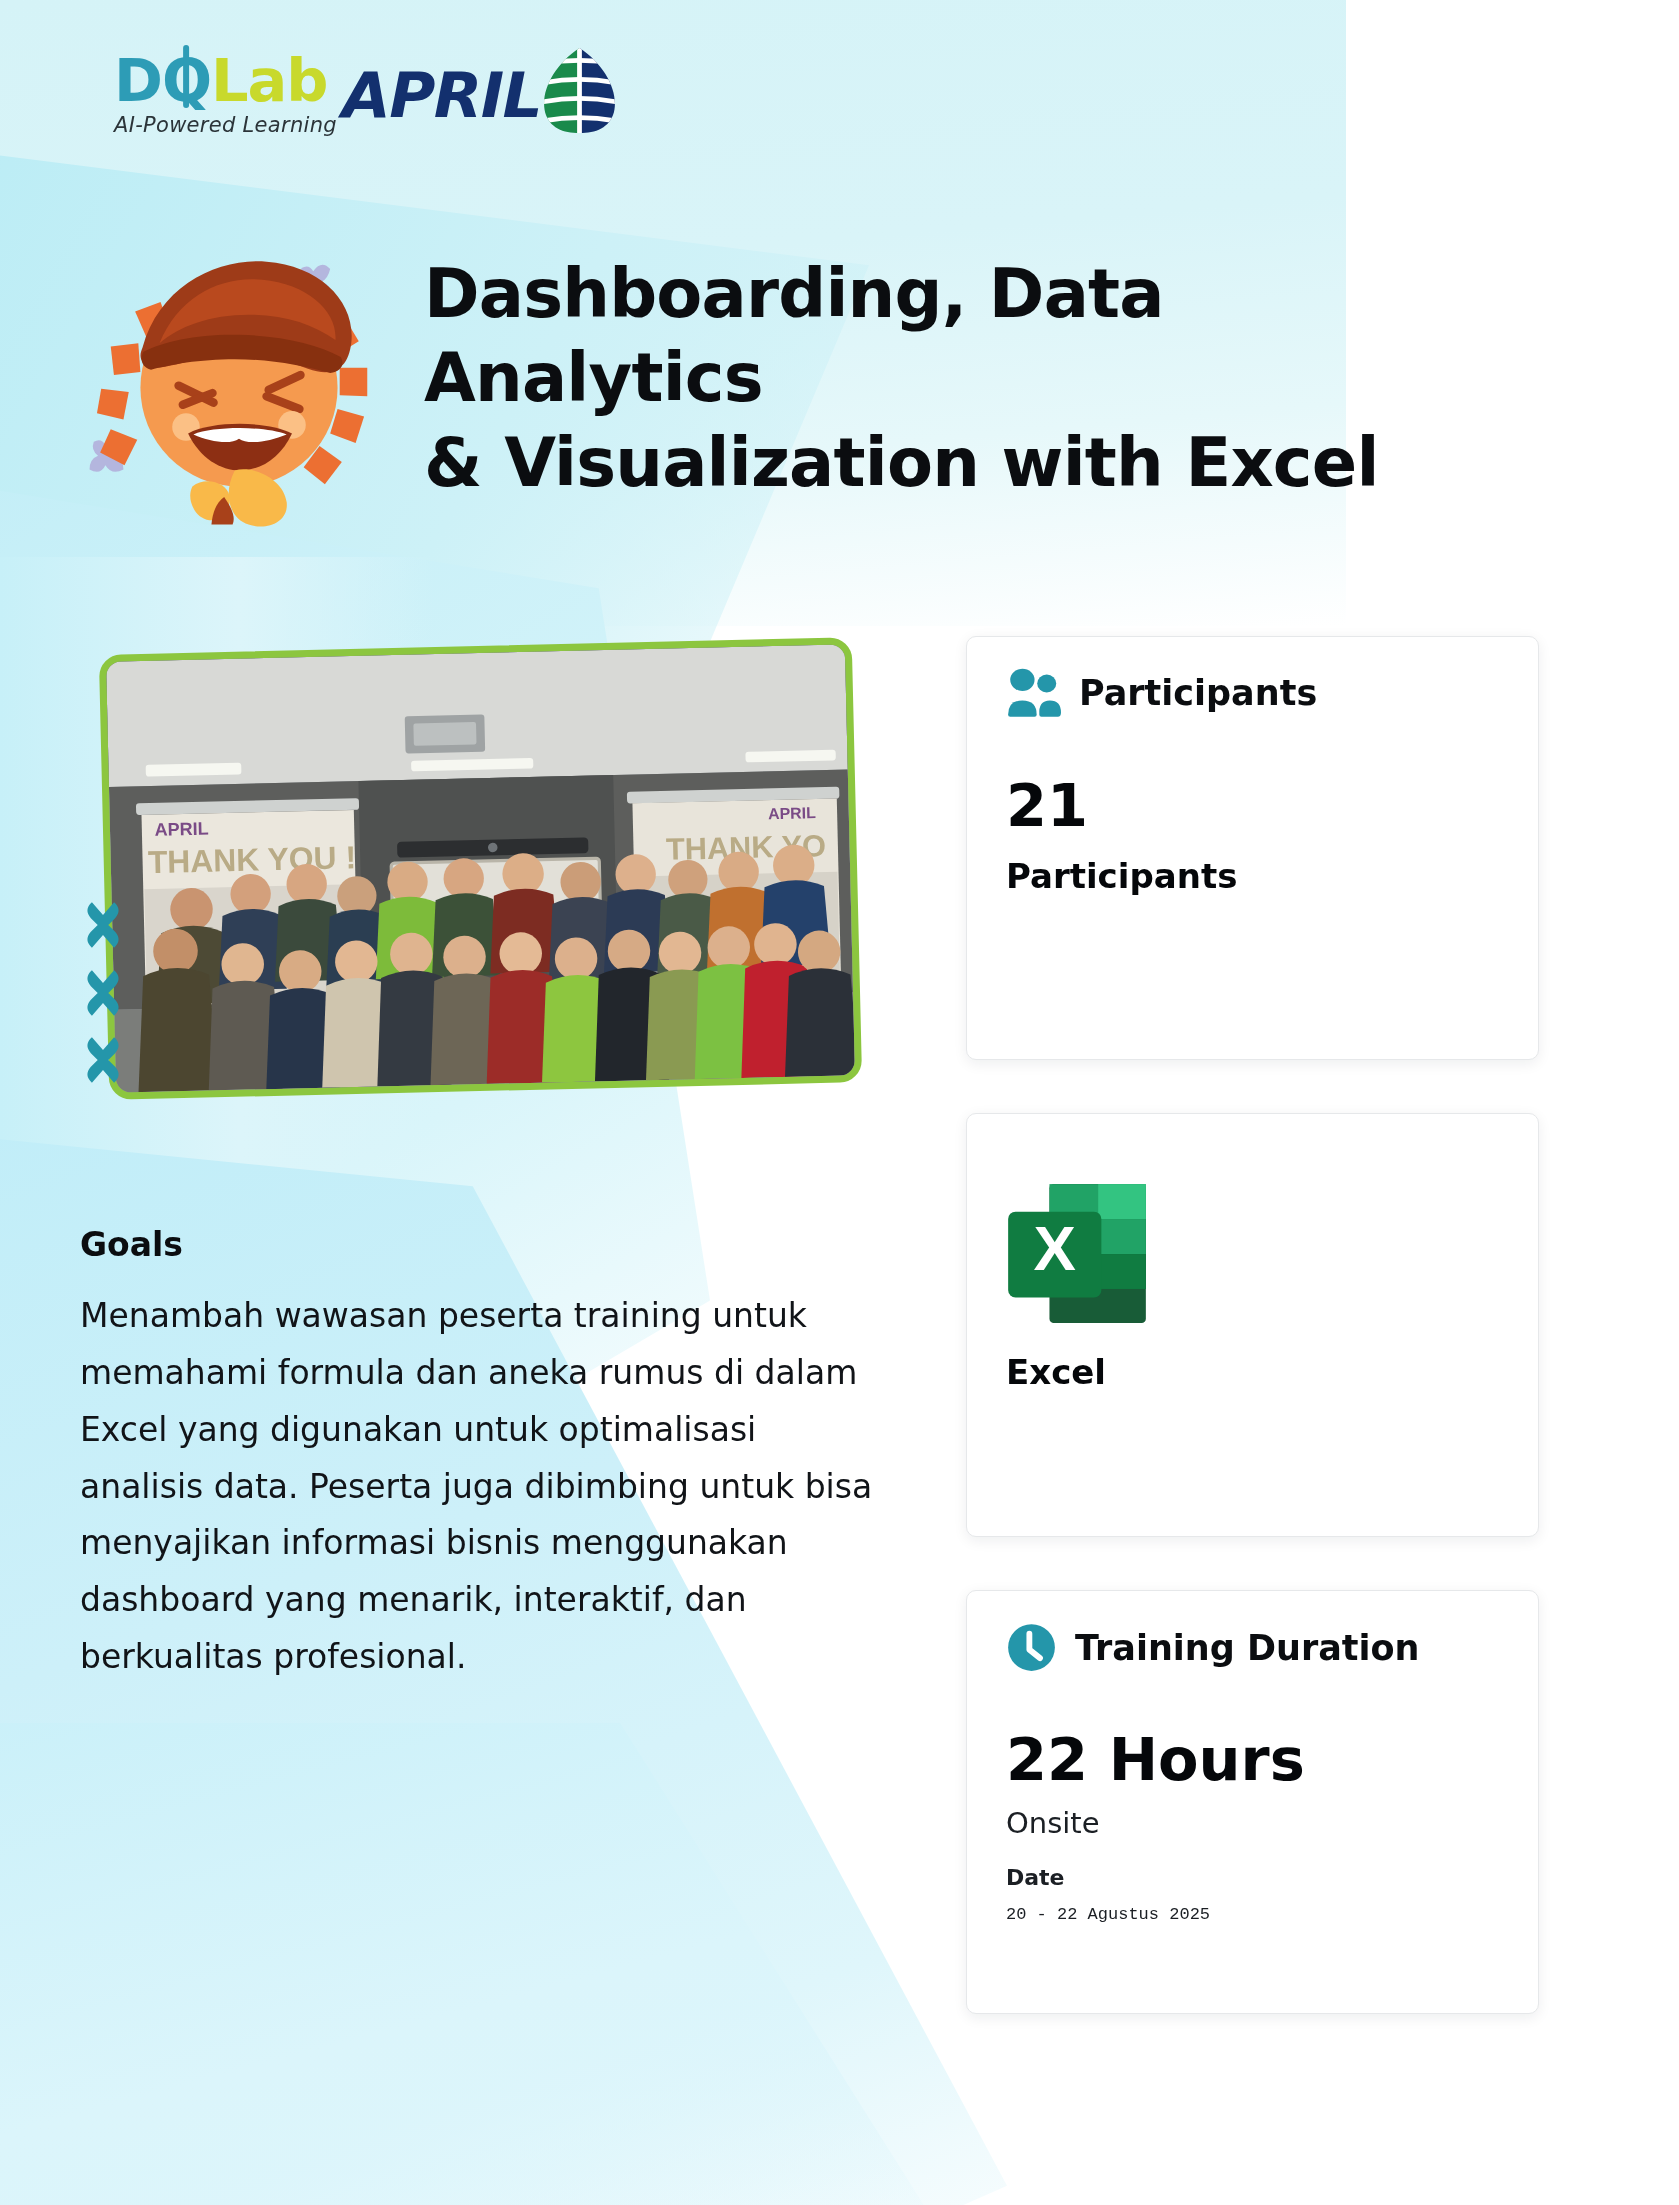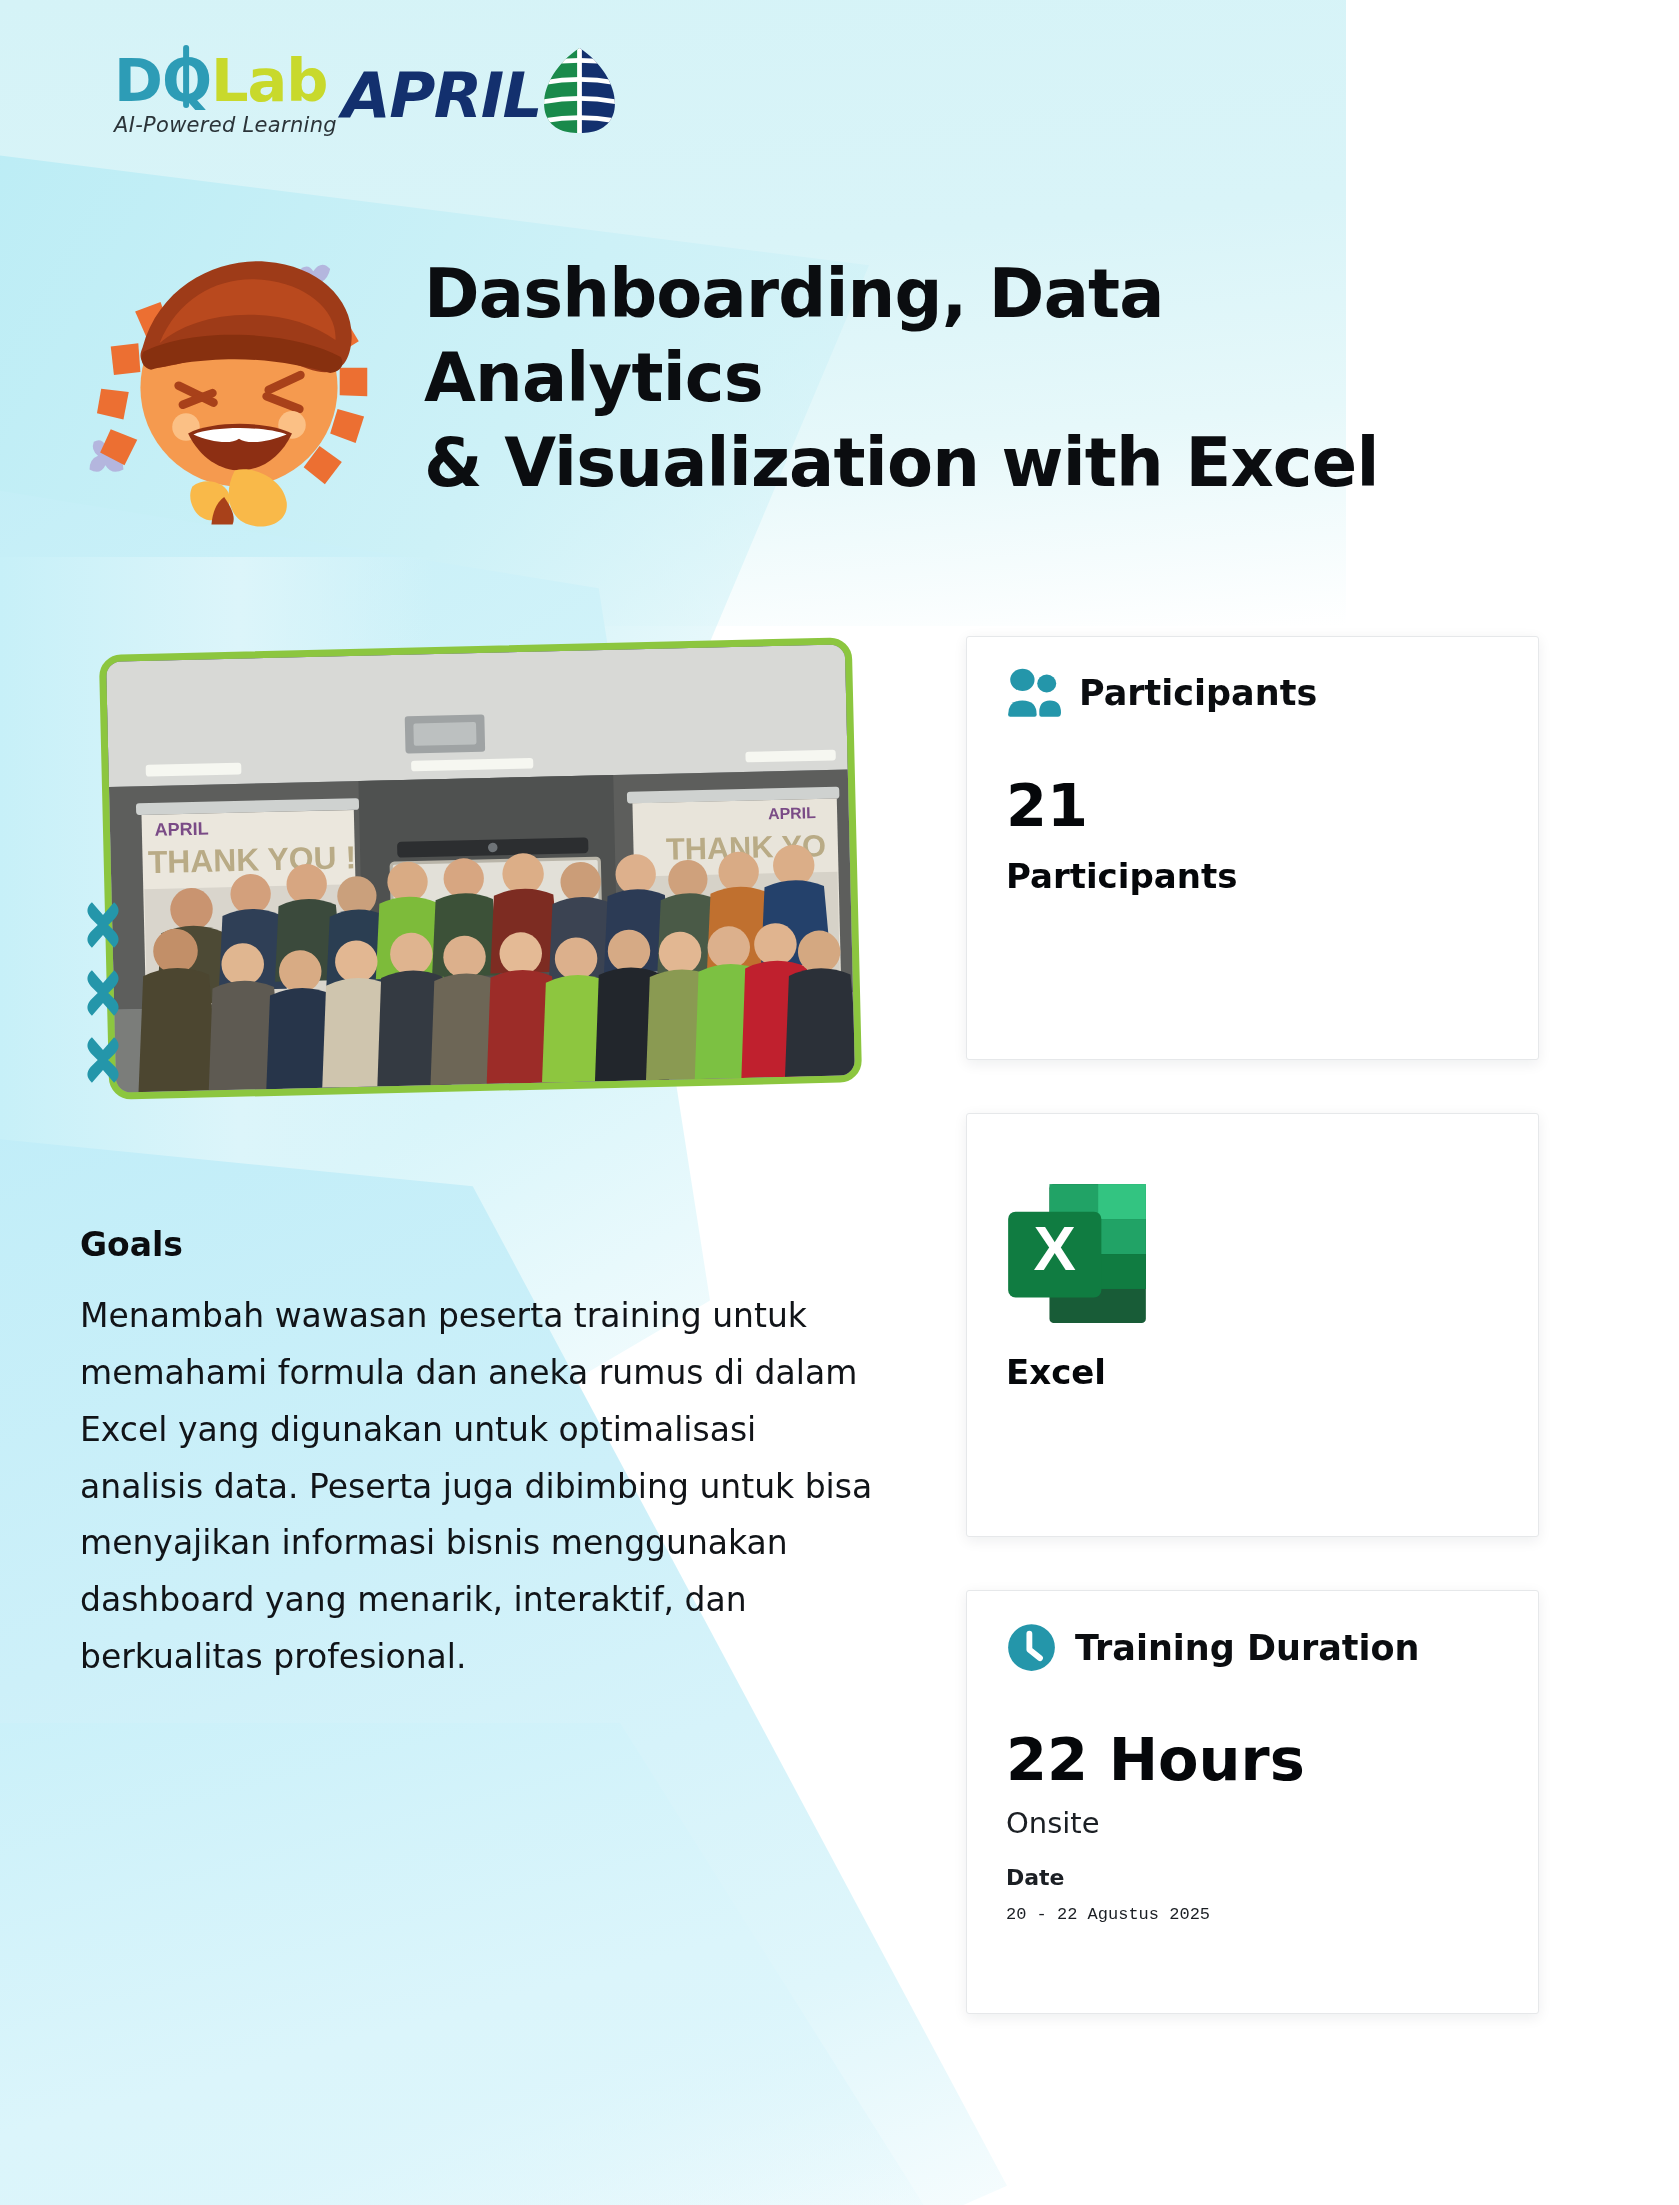--- a/index.html
+++ b/index.html
@@ -164,21 +164,21 @@
     white-space: pre-line;
   }
 
   
   .card {
     position: absolute;
     left: 966px;
     width: 573px;
     background: #ffffff;
     border: 1.6px solid #e6e8ea;
-    border-radius: 3px;
+    border-radius: 10px;
     box-shadow: 0 3.2px 13.8px rgba(17,24,39,0.07);
     padding: 31px 39px;
   }
   #card-participants { top: 636px; height: 424px; }
   #card-tools        { top: 1113px; height: 424px; }
   #card-duration     { top: 1590px; height: 424px; }
 
   .card-head { display: flex; align-items: center; gap: 18px; }
   .card-head-title {
     font-size: 35px;

